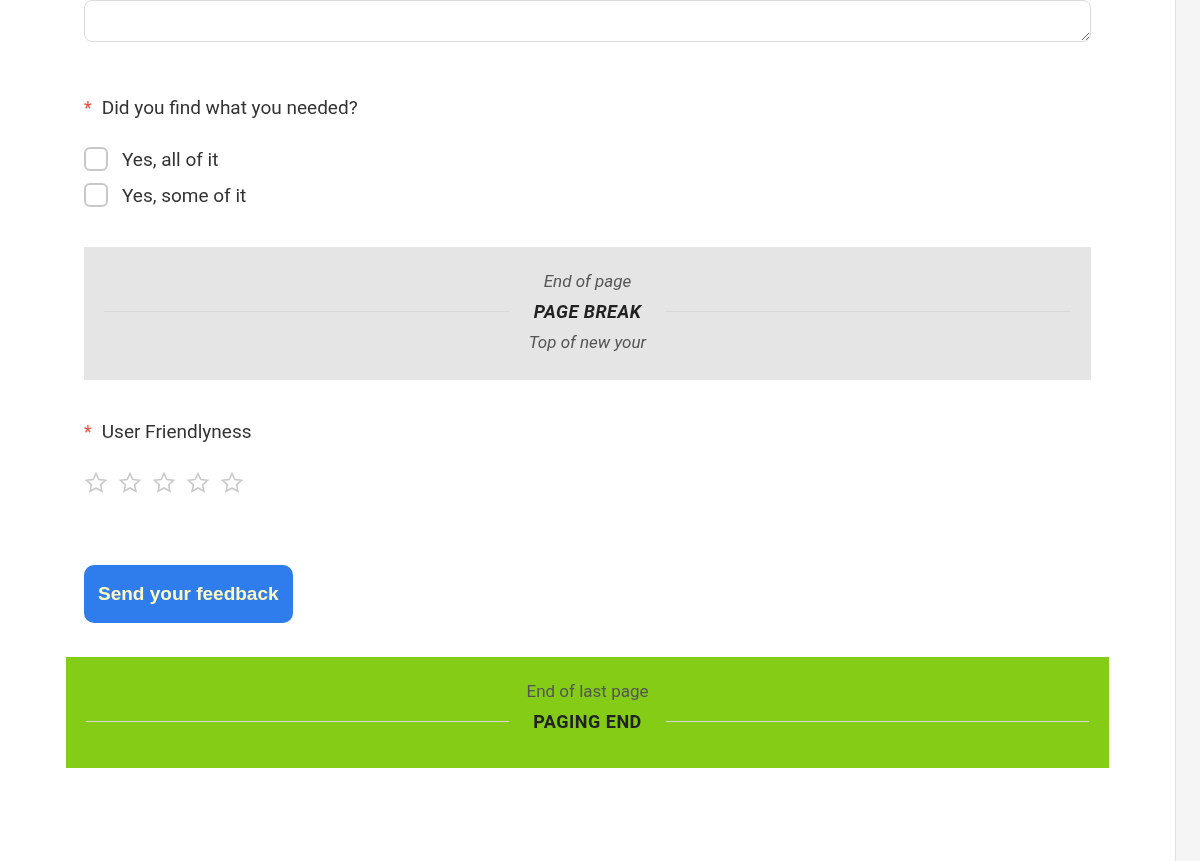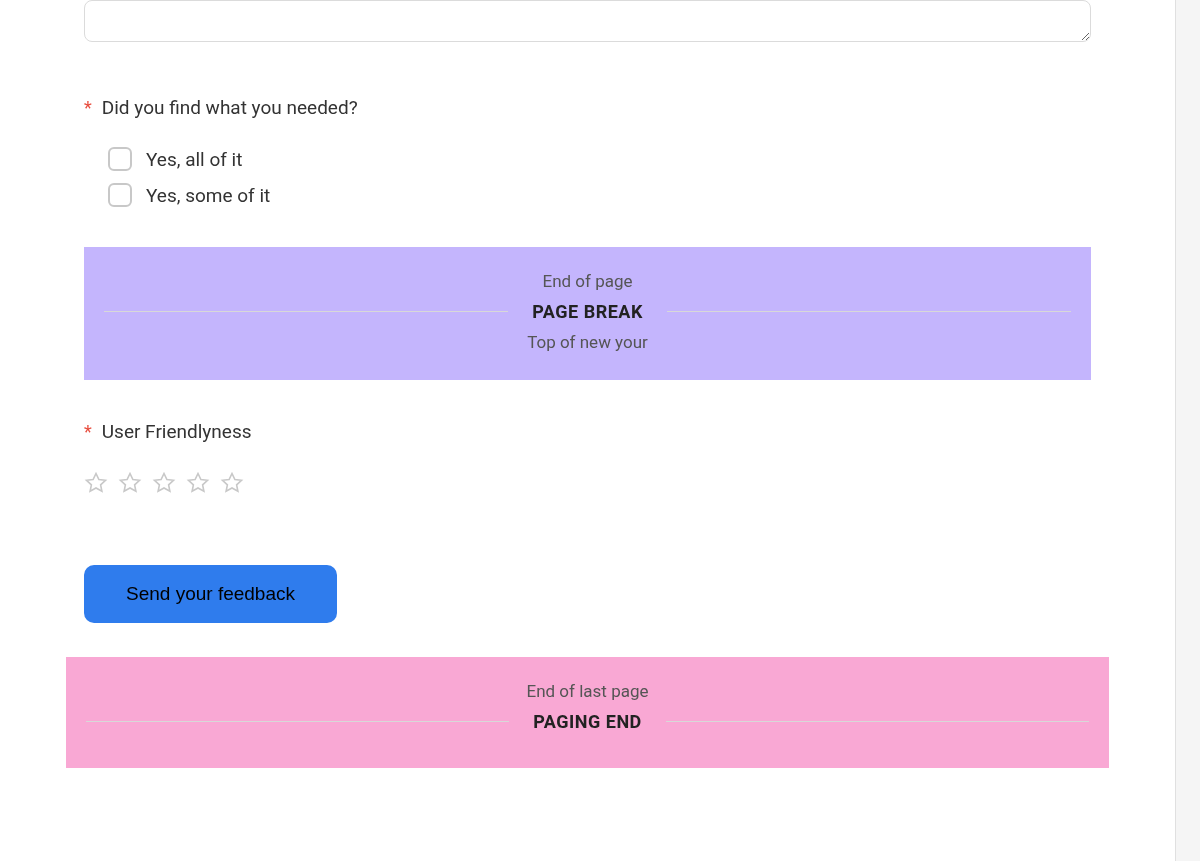--- a/index.html
+++ b/index.html
@@ -53,40 +53,40 @@
     }
     .checkbox-options {
       display: flex;
       flex-direction: column;
       gap: 12px;
     }
     .checkbox-row {
       display: flex;
       align-items: center;
       gap: 14px;
-      margin-left: 24px;
     }
     .checkbox {
       width: 24px;
       height: 24px;
       border: 2px solid #c8c8c8;
       border-radius: 6px;
       background: #fff;
       cursor: pointer;
       flex-shrink: 0;
     }
     .checkbox-label {
       font-size: 19px;
       color: #333;
     }
     .page-break-block {
-      background: #c4b5fd;
+      background: #e5e5e5;
       margin: 18px 0 40px 0;
       padding: 24px 0 28px 0;
       text-align: center;
+      font-style: italic;
     }
     .page-break-top {
       font-size: 17px;
       color: #555;
       margin-bottom: 10px;
     }
     .page-break-title-row {
       display: flex;
       align-items: center;
       gap: 24px;
@@ -120,31 +120,31 @@
     }
     .star svg {
       width: 24px;
       height: 24px;
       fill: none;
       stroke: #c8c8c8;
       stroke-width: 1.6;
     }
     .submit-button {
       background: #2f7ced;
-      color: #000000;
+      color: #fef9c3;
       border: none;
       border-radius: 10px;
-      padding: 18px 42px;
+      padding: 18px 14px;
       font-size: 19px;
-      font-weight: 400;
+      font-weight: 700;
       cursor: pointer;
       margin-bottom: 34px;
     }
     .paging-end-block {
-      background: #f9a8d4;
+      background: #84cc16;
       margin: 0 -18px 0 -18px;
       padding: 24px 0 36px 0;
       text-align: center;
     }
     .paging-end-block .page-break-title-row {
       margin-bottom: 0;
     }
   </style>
 </head>
 <body>

